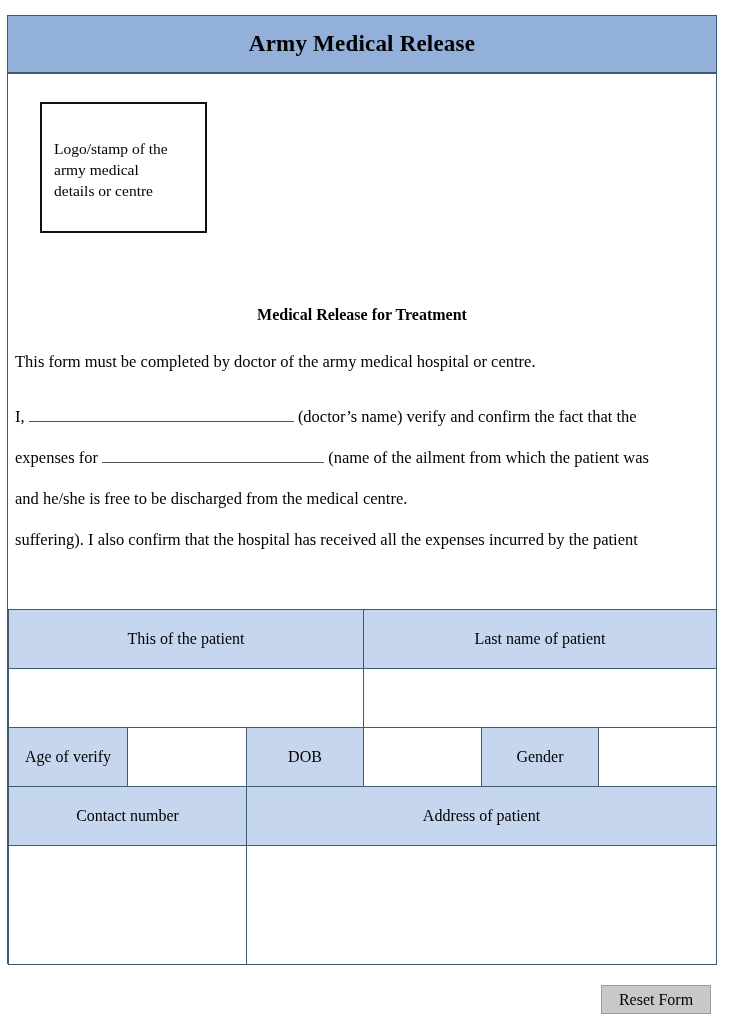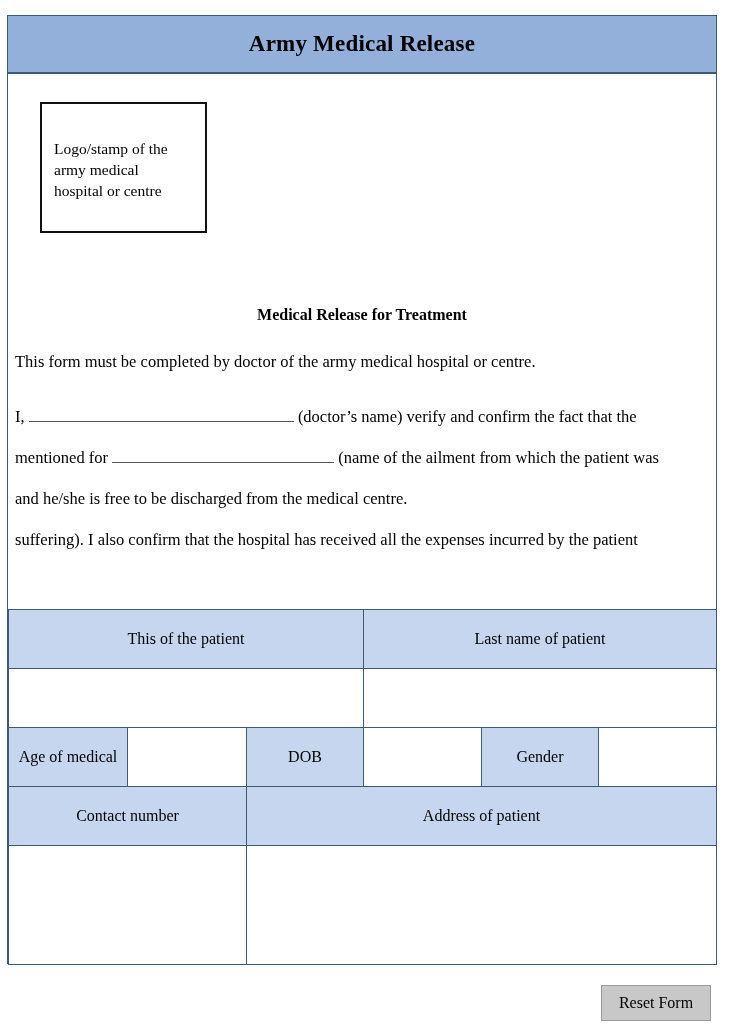--- a/index.html
+++ b/index.html
@@ -126,21 +126,21 @@
   .data-table td.tall {
     height: 118px;
   }
 
   
   .reset-button {
     position: absolute;
     left: 601px;
     top: 985px;
     width: 110px;
-    height: 36px;
+    height: 29px;
     background: #c8c8c8;
     border: 1px solid #9a9a9a;
     box-sizing: border-box;
     font-family: "Liberation Serif", "DejaVu Serif", serif;
     font-size: 16px;
     color: #000000;
     cursor: pointer;
     display: flex;
     align-items: center;
     justify-content: center;
@@ -152,38 +152,38 @@
 
 <div class="form-frame">
 
   <div class="title-band">
     <span class="title-text">Army Medical Release</span>
   </div>
 
   <div class="logo-box">
     <span class="logo-text">Logo/stamp of the
 army medical
-hospital or centre</span>
+details or centre</span>
   </div>
 
   <div class="section-heading">Medical Release for Treatment</div>
 
   <div class="body-text">
 
     <p class="p-intro">This form must be completed by doctor of the army medical hospital or centre.</p>
 
     <p class="p-flow">
       <span>I,</span>
       <span class="blank-line blank-doctor"></span>
       <span>(doctor’s name) verify and confirm the fact that the</span>
     </p>
 
 
     <p class="p-flow">
-      <span>mentioned for</span>
+      <span>expenses for</span>
       <span class="blank-line blank-ailment"></span>
       <span>(name of the ailment from which the patient was</span>
     </p>
 
     <p class="p-flow">and he/she is free to be discharged from the medical centre.</p>
 
     <p class="p-flow">suffering). I also confirm that the hospital has received all the expenses incurred by the patient</p>
   </div>
 
   <table class="data-table">
@@ -198,21 +198,21 @@
     <tbody>
       <tr>
         <td class="hdr" colspan="3">This of the patient</td>
         <td class="hdr" colspan="3">Last name of patient</td>
       </tr>
       <tr>
         <td colspan="3"></td>
         <td colspan="3"></td>
       </tr>
       <tr>
-        <td class="hdr">Age of medical</td>
+        <td class="hdr">Age of verify</td>
         <td></td>
         <td class="hdr">DOB</td>
         <td></td>
         <td class="hdr">Gender</td>
         <td></td>
       </tr>
       <tr>
         <td class="hdr" colspan="2">Contact number</td>
         <td class="hdr" colspan="4">Address of patient</td>
       </tr>

